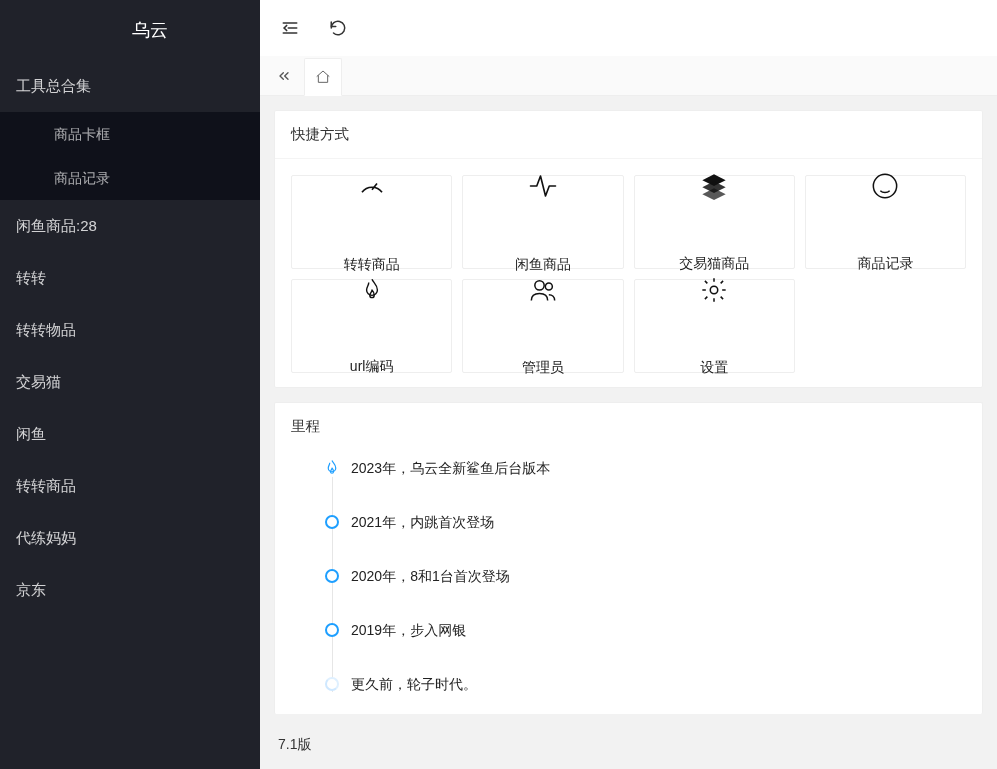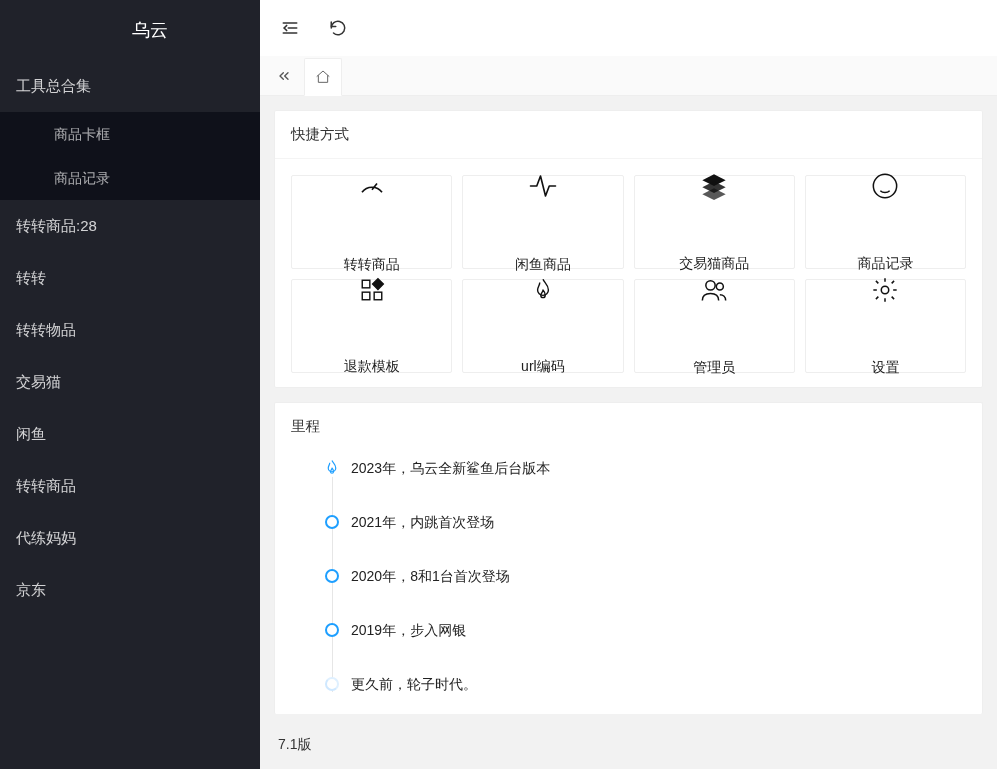--- a/index.html
+++ b/index.html
@@ -247,21 +247,21 @@
             <polyline points="18 15 12 9 6 15"></polyline>
           </svg>
       </span>
     </div>
     <div class="sub">
       <div class="submenu-item">商品卡框</div>
       <div class="submenu-item">商品记录</div>
     </div>
 
     <div class="menu-item">
-      <span>转转商品:28</span>
+      <span>闲鱼商品:28</span>
       <span class="chevron">
         <svg width="12" height="12" viewBox="0 0 24 24" fill="none" stroke="currentColor" stroke-width="3" stroke-linecap="round" stroke-linejoin="round">
             <polyline points="6 9 12 15 18 9"></polyline>
           </svg>
       </span>
     </div>
     <div class="menu-item">
       <span>转转</span>
       <span class="chevron">
         <svg width="12" height="12" viewBox="0 0 24 24" fill="none" stroke="currentColor" stroke-width="3" stroke-linecap="round" stroke-linejoin="round">
@@ -397,31 +397,20 @@
           <div class="tile">
             <span class="tile-icon">
               <svg width="28" height="28" viewBox="0 0 24 24" fill="none" stroke="currentColor" stroke-width="1.3">
                   <circle cx="12" cy="12" r="10"></circle>
                   <path d="M8 16c1 1 2 1.5 4 1.5s3-.5 4-1.5"></path>
                 </svg>
             </span>
             <span class="tile-label">商品记录</span>
           </div>
 
-          <div class="tile">
-            <span class="tile-icon">
-              <svg width="26" height="26" viewBox="0 0 24 24" fill="none" stroke="currentColor" stroke-width="1.3">
-                  <rect x="3" y="3" width="7" height="7"></rect>
-                  <rect x="3" y="14" width="7" height="7"></rect>
-                  <rect x="14" y="14" width="7" height="7"></rect>
-                  <rect x="14" y="3" width="7" height="7" transform="rotate(45 17.5 6.5)" fill="currentColor"></rect>
-                </svg>
-            </span>
-            <span class="tile-label">退款模板</span>
-          </div>
 
           <div class="tile">
             <span class="tile-icon">
               <svg width="26" height="26" viewBox="0 0 24 24" fill="none" stroke="currentColor" stroke-width="1.3" stroke-linejoin="round">
                   <path d="M12 2c1 3 5 5 5 10a5 5 0 0 1-10 0c0-3 2-4 2-7"></path>
                   <path d="M10 17c0-2 2-3 2-5 1 1 2 3 2 5a2 2 0 0 1-4 0z"></path>
                 </svg>
             </span>
             <span class="tile-label">url编码</span>
           </div>

